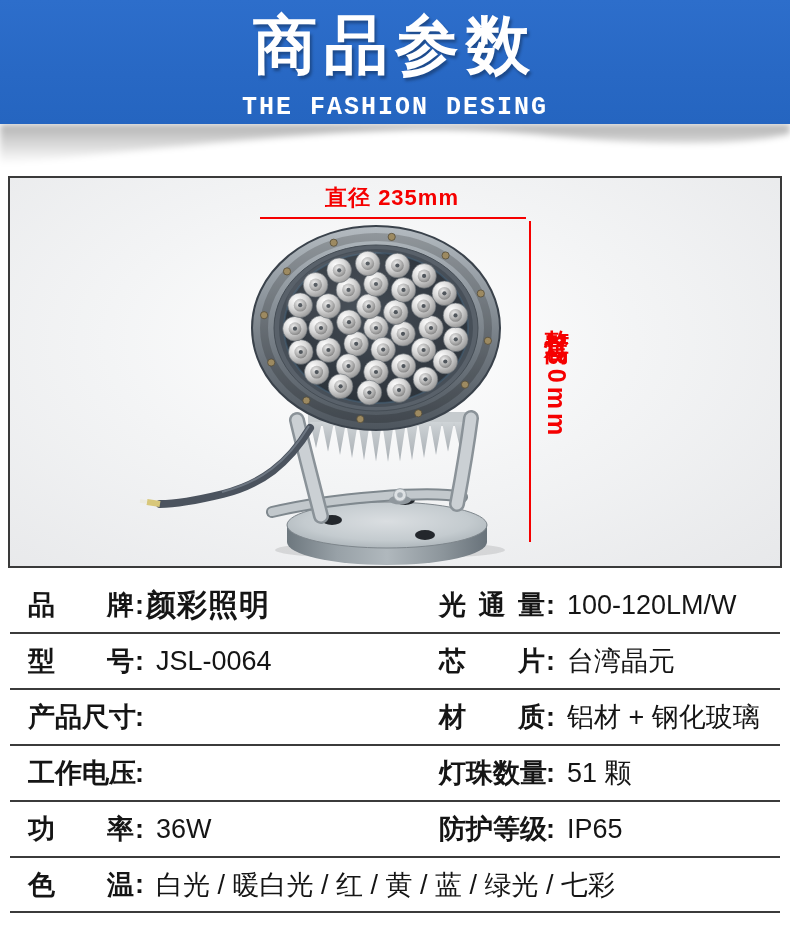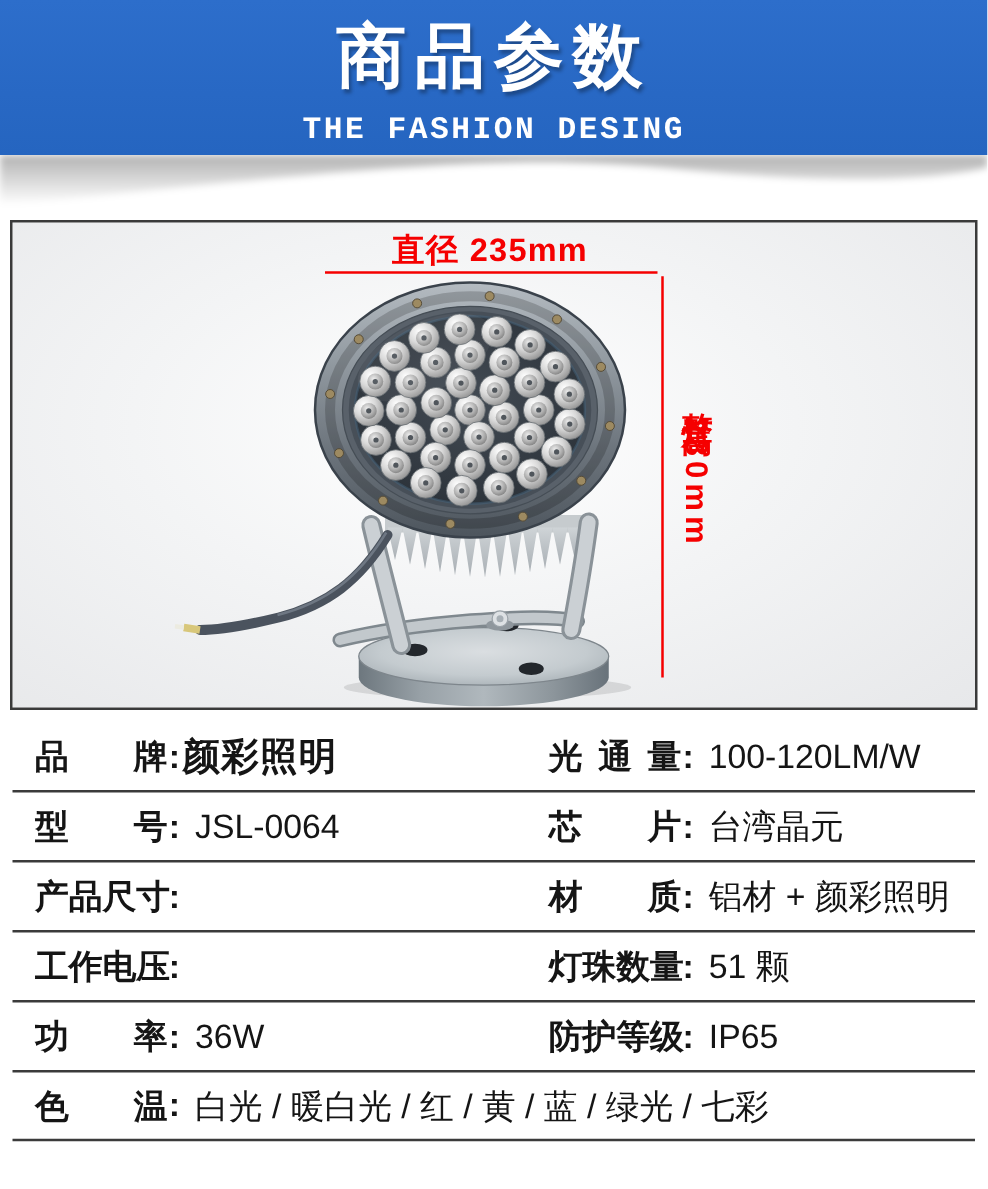--- a/index.html
+++ b/index.html
@@ -9,39 +9,39 @@
     -webkit-font-smoothing:antialiased;
   }
   .page{position:relative;width:790px;height:951px;background:#fff;}
 
   
   .banner{
     height:124px;background:linear-gradient(180deg,#2d6ecb 0%,#2868c4 60%,#2565c0 100%);
     display:flex;flex-direction:column;align-items:center;justify-content:center;
   }
   .banner-title{
-    margin:10px 0 12px 0;color:#fff;font-size:56px;font-weight:900;letter-spacing:7px;
+    margin:10px 0 12px 0;color:#fff;font-size:64px;font-weight:900;letter-spacing:7px;
     line-height:1;text-shadow:2px 3px 3px rgba(0,0,0,.30);text-align:center;
   }
   .banner-subtitle{
     margin-top:4px;color:#fff;font-size:25px;font-weight:700;letter-spacing:2px;
     font-family:"Liberation Mono","DejaVu Sans Mono",monospace;
   }
   .banner-shadow{height:52px;position:relative;background:#fff;}
   .banner-shadow svg{position:absolute;top:0;left:0;display:block;}
 
   
   .figure{
     position:relative;margin:0 8px;height:388px;border:2px solid #3a3a3a;
     background:radial-gradient(ellipse at 47% 42%, #ffffff 0%, #f3f4f5 46%, #e7e8ea 100%);
     overflow:hidden;
   }
   .figure svg.lamp{position:absolute;top:0;left:0;}
   .dim{position:absolute;color:#f50000;font-weight:700;}
-  .dim-diameter{left:250px;top:5px;width:264px;text-align:center;font-size:26px;letter-spacing:1px;}
+  .dim-diameter{left:250px;top:5px;width:264px;text-align:center;font-size:22px;letter-spacing:1px;}
   .dim-hline{position:absolute;left:250px;top:39px;width:266px;height:2px;background:#f50000;}
   .dim-vline{position:absolute;left:519px;top:43px;width:2px;height:321px;background:#f50000;}
   .dim-height{
     left:531px;top:132px;writing-mode:vertical-rl;text-orientation:mixed;
     font-size:25px;letter-spacing:4px;
   }
 
   
   .spec-table{margin:10px 10px 0 10px;color:#151515;}
   .spec-row{display:flex;align-items:center;height:54px;border-bottom:2px solid #3b3b3b;font-size:27px;}
@@ -368,21 +368,21 @@
             <span>寸</span>
           </span>
           <span class="colon">:</span>
       </div>
       <div class="cell right">
         <span class="spec-label">
             <span>材</span>
             <span>质</span>
           </span>
           <span class="colon">:</span>
-        <span class="spec-value">铝材 + 颜彩照明</span>
+        <span class="spec-value">铝材 + 钢化玻璃</span>
       </div>
     </div>
 
     <div class="spec-row">
       <div class="cell left">
         <span class="spec-label">
             <span>工</span>
             <span>作</span>
             <span>电</span>
             <span>压</span>

